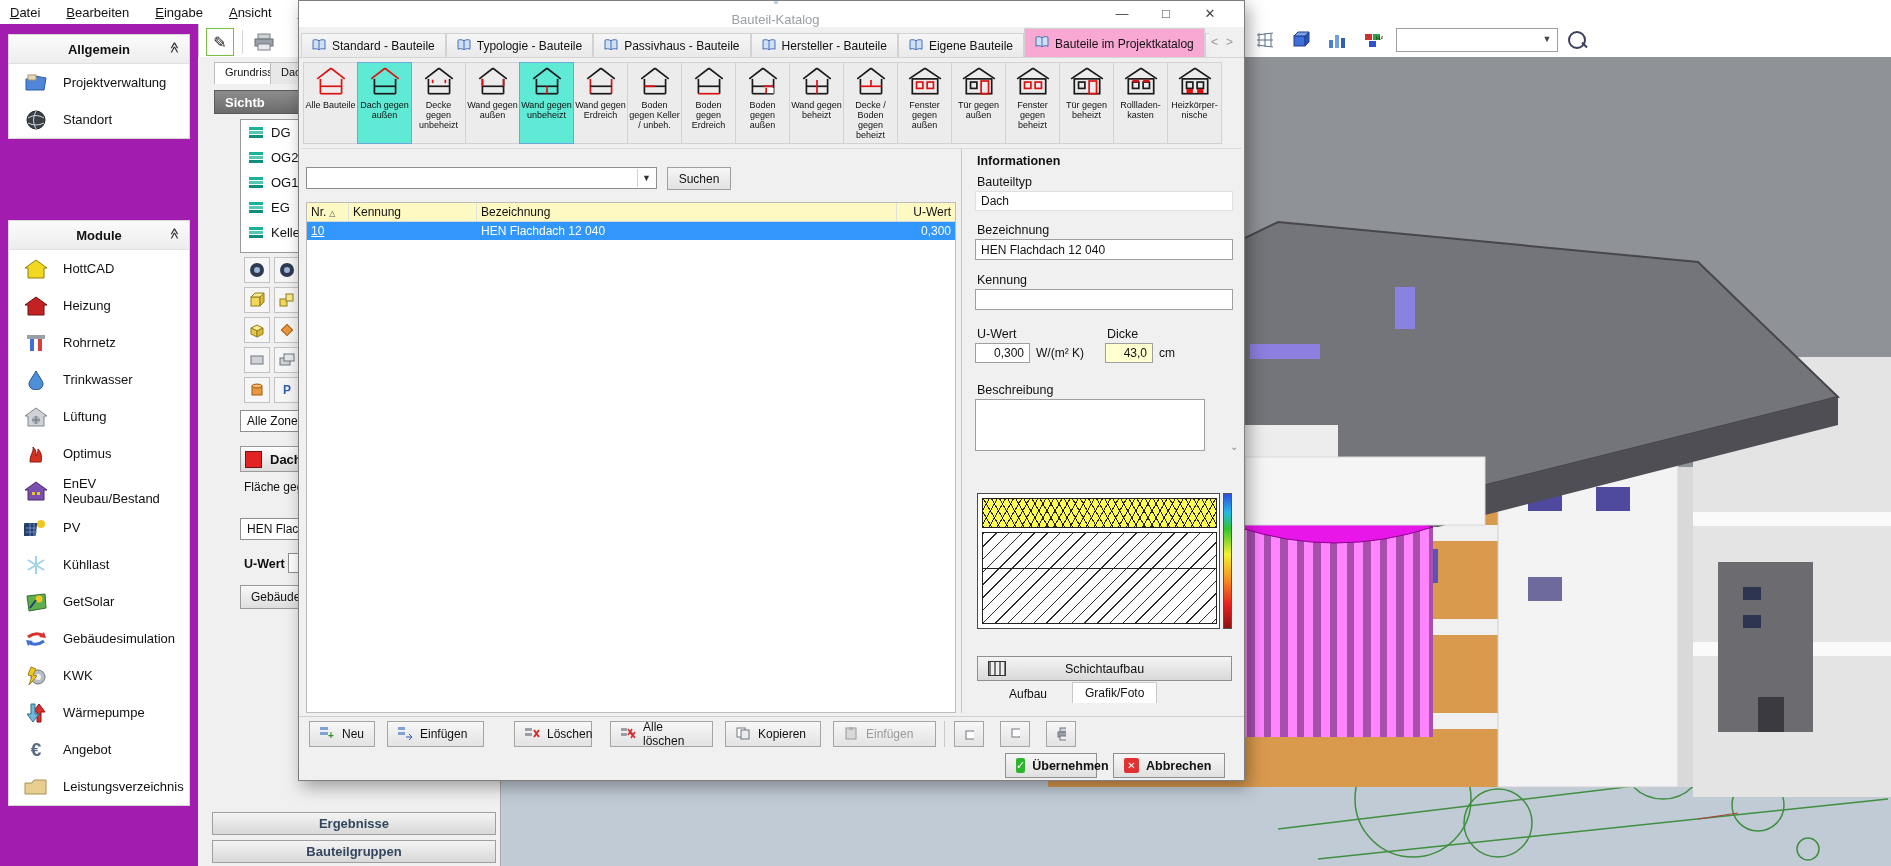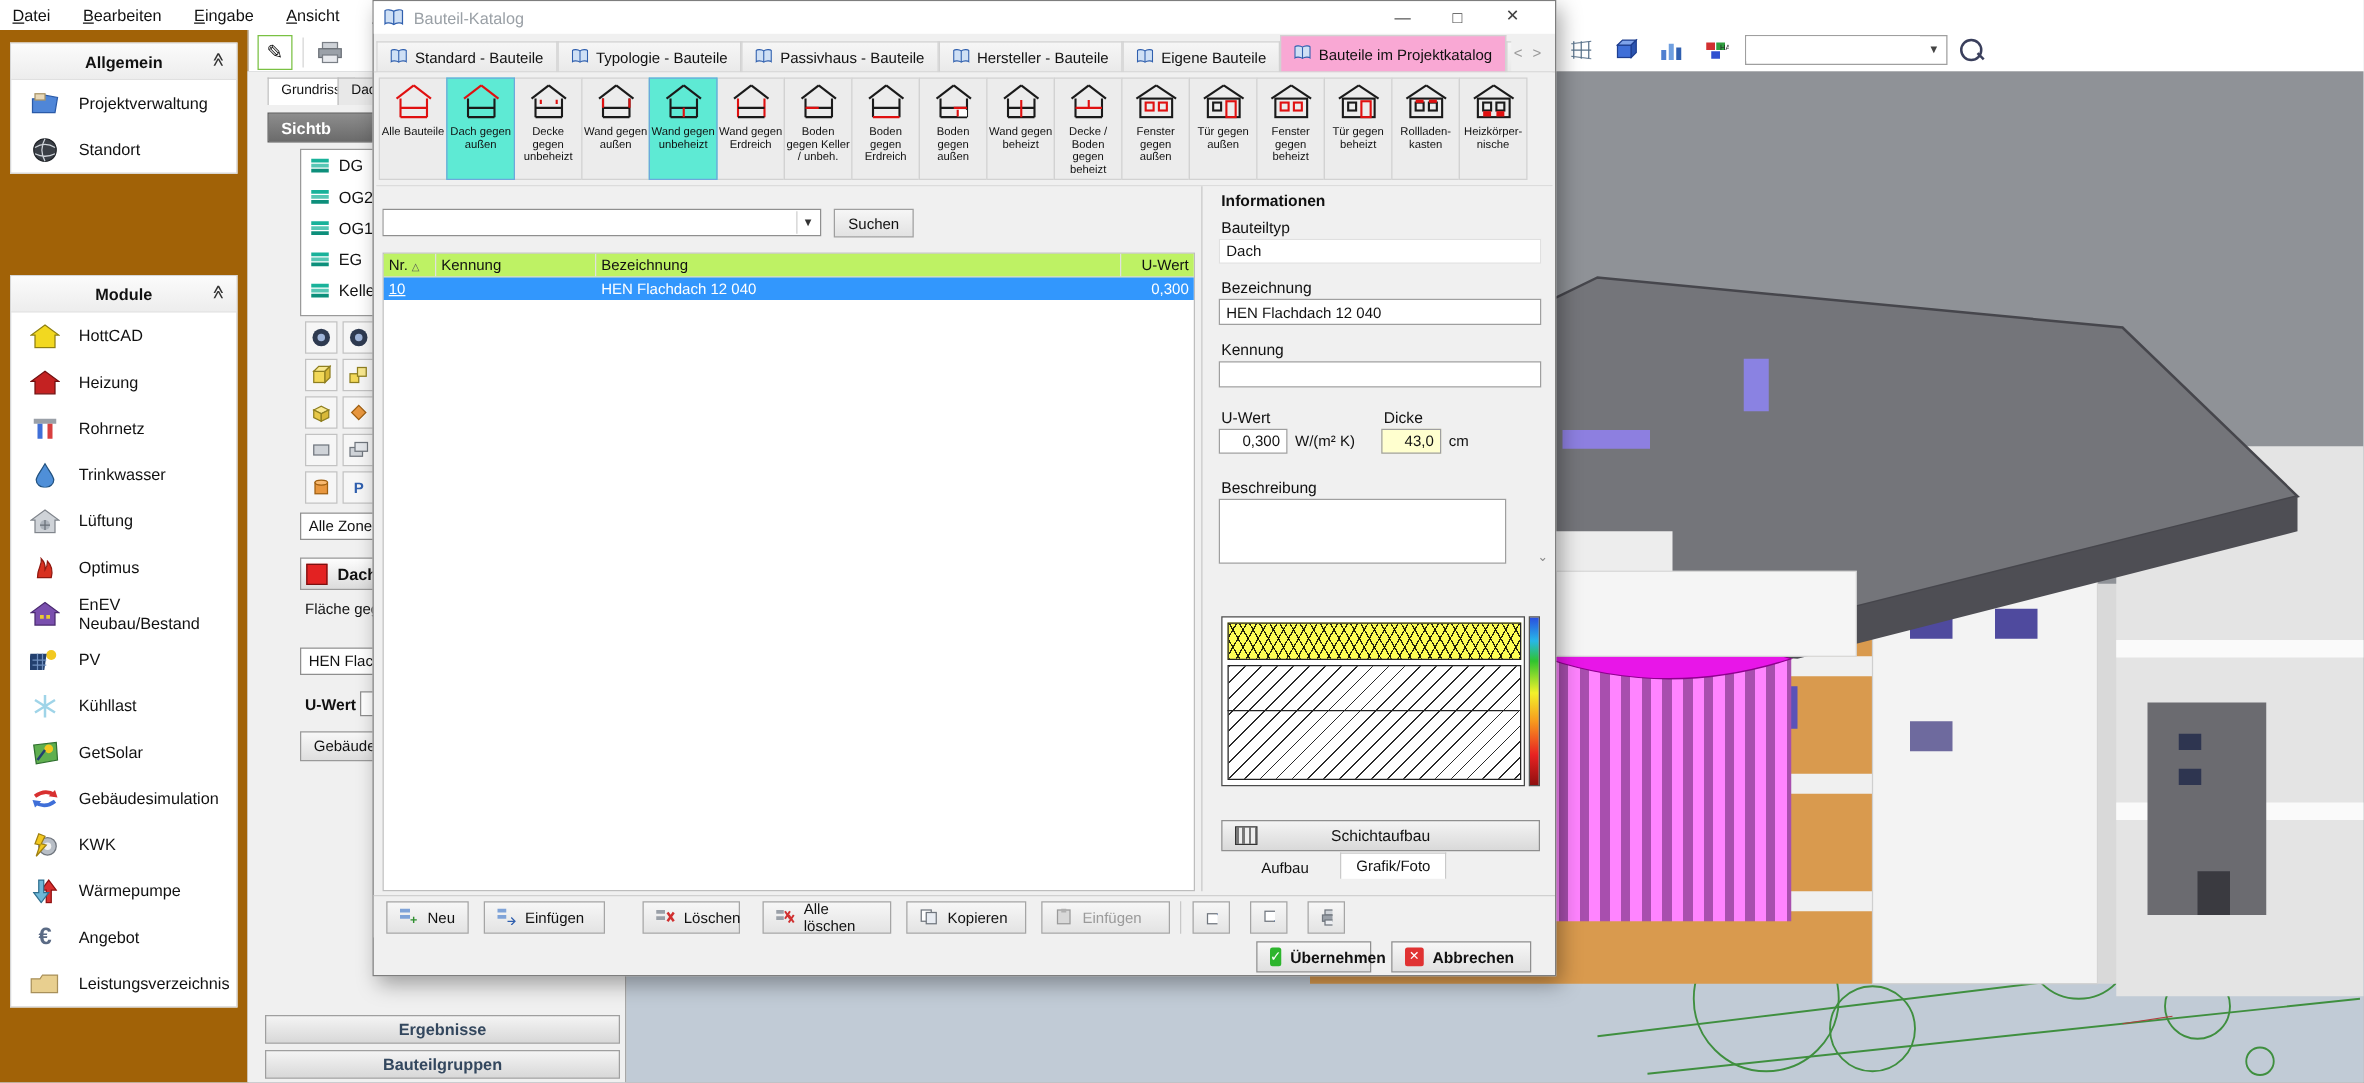--- a/index.html
+++ b/index.html
@@ -7,21 +7,21 @@
        font-family:"Liberation Sans","DejaVu Sans",sans-serif;font-size:12px;color:#111;background:#fff;}
   .abs{position:absolute;}
   
   #topstrip{left:0;top:0;width:1891px;height:57px;background:#fff;border-bottom:1px solid #cfcfcf;}
   #menubar{left:0;top:0;height:24px;display:flex;align-items:center;gap:26px;padding-left:10px;font-size:13px;}
   .menu-item{white-space:nowrap;cursor:default;}
   .menu-item::first-letter{text-decoration:underline;}
   .tbtn{width:26px;height:26px;display:flex;align-items:center;justify-content:center;background:#fff;}
   .tbtn.green{border:1px solid #7ac143;}
   
-  #sidebar{left:0;top:24px;width:198px;height:842px;background:#a16207;border-right:1px solid #c9c9c9;}
+  #sidebar{left:0;top:24px;width:198px;height:842px;background:#a21caf;border-right:1px solid #c9c9c9;}
   .group{position:absolute;left:8px;width:180px;background:#fff;border:1px solid #d6d6d6;}
   .group-header{height:28px;background:linear-gradient(#fbfbfb,#ededed);border-bottom:1px solid #e0e0e0;
     display:flex;align-items:center;justify-content:center;font-weight:bold;font-size:13px;position:relative;}
   .group-collapse{position:absolute;right:8px;top:6px;font-size:11px;color:#333;}
   .side-item{height:37px;display:flex;align-items:center;gap:14px;padding-left:14px;cursor:pointer;}
   .side-icon{width:26px;height:24px;display:flex;align-items:center;justify-content:center;flex:none;}
   .side-label{font-size:13px;}
   
   #middle{left:198px;top:57px;width:302px;height:809px;background:#f0f0f0;border-right:1px solid #a8a8a8;z-index:2;}
   .mtab{position:absolute;top:5px;height:22px;padding:3px 10px 0;font-size:11px;background:#e8e8e8;
@@ -56,41 +56,41 @@
   #viewport{left:198px;top:57px;width:1693px;height:809px;z-index:1;}
   
   #tr-tools{left:1252px;top:24px;height:32px;display:flex;align-items:center;gap:10px;z-index:3;}
   #tr-combo{width:160px;height:22px;background:#fff;border:1px solid #9f9f9f;position:relative;}
   #tr-combo .arrow{position:absolute;right:2px;top:2px;width:16px;height:16px;display:flex;align-items:center;justify-content:center;color:#444;font-size:9px;}
   .mag{width:14px;height:14px;border:2px solid #3a3f5c;border-radius:50%;position:relative;}
   .mag::after{content:"";position:absolute;left:11px;top:11px;width:7px;height:2px;background:#3a3f5c;transform:rotate(45deg);}
   
   #dialog{left:298px;top:0;width:947px;height:781px;background:#f0f0f0;z-index:10;
       border:1px solid #7e7e7e;box-sizing:border-box;box-shadow:4px 6px 16px rgba(0,0,0,.35);}
-  #dlg-title{left:0;top:0;width:945px;height:26px;background:#fff;display:flex;align-items:center;gap:8px;padding-left:8px;box-sizing:border-box;}
+  #dlg-title{left:0;top:0;width:945px;height:26px;background:#fff;display:flex;align-items:center;gap:8px;padding-left:8px;box-sizing:border-box;flex-direction:column;}
   #dlg-title-text{color:#9aa0a6;font-size:13px;}
   #win-btns{position:absolute;right:12px;top:0;display:flex;}
   .win-btn{width:44px;height:24px;display:flex;align-items:center;justify-content:center;color:#444;font-size:13px;}
   #tabrow{left:2px;top:26px;width:908px;height:31px;display:flex;align-items:flex-end;overflow:hidden;}
   .dtab{height:25px;background:linear-gradient(#f6f6f6,#e9e9e9);border:1px solid #d2d2d2;border-bottom:none;
       display:flex;align-items:center;gap:6px;padding:0 10px;font-size:12px;white-space:nowrap;box-sizing:border-box;}
   .dtab.sel{height:30px;background:#f9a8d4;margin-top:40px;}
   #tab-arrows{position:absolute;left:912px;top:34px;color:#9a9a9a;font-size:12px;display:flex;gap:8px;}
   #tabrow-base{left:0;top:56px;width:945px;height:1px;background:#d5d5d5;}
   #catbar{left:2px;top:57px;width:941px;height:91px;background:#f0f0f0;display:flex;padding:4px 2px;box-sizing:border-box;border-bottom:1px solid #dcdcdc;}
   .cat{width:55px;flex:none;background:#ececec;border:1px solid #d2d2d2;margin-right:-1px;
       display:flex;flex-direction:column;align-items:center;padding-top:3px;box-sizing:border-box;}
   .cat.sel{background:#5eead4;border:1px solid #6da8dc;z-index:1;}
   .cat-label{font-size:9px;line-height:1.12;text-align:center;margin-top:1px;}
   #search-combo{left:7px;top:166px;width:351px;height:22px;background:#fff;border:1px solid #8f8f8f;position:absolute;box-sizing:border-box;}
   #search-combo .arrow{position:absolute;right:1px;top:1px;width:17px;height:18px;display:flex;align-items:center;justify-content:center;font-size:9px;color:#333;border-left:1px solid #d0d0d0;}
   #search-btn{left:368px;top:166px;width:64px;height:23px;background:linear-gradient(#f6f6f6,#e2e2e2);
       border:1px solid #9f9f9f;display:flex;align-items:center;justify-content:center;font-size:12px;box-sizing:border-box;}
   #table{left:7px;top:201px;width:650px;height:511px;background:#fff;border:1px solid #bdbdbd;box-sizing:border-box;}
-  #thead{display:flex;height:18px;background:#bef264;border-bottom:1px solid #d8d8d8;font-size:12px;}
+  #thead{display:flex;height:18px;background:#fef9c3;border-bottom:1px solid #d8d8d8;font-size:12px;}
   .th{padding:1px 4px;border-right:1px solid #e0e0e0;box-sizing:border-box;display:flex;align-items:center;gap:3px;}
   .trow{display:flex;height:18px;background:#3297fd;color:#fff;font-size:12px;align-items:center;}
   .td{padding:0 4px;box-sizing:border-box;white-space:nowrap;overflow:hidden;}
   
   #infopanel{left:662px;top:148px;width:283px;height:564px;background:#f0f0f0;border-left:1px solid #c8c8c8;box-sizing:border-box;}
   .ip{position:absolute;font-size:12.5px;}
   .ip-field{position:absolute;background:#fff;border:1px solid #9f9f9f;font-size:12px;display:flex;align-items:center;padding:0 5px;box-sizing:border-box;}
   #graphic{left:15px;top:344px;width:243px;height:136px;background:#fff;border:1px solid #4a4a4a;position:absolute;box-sizing:border-box;}
   #g-insul{position:absolute;left:4px;top:4px;width:233px;height:28px;background:
       repeating-linear-gradient(60deg,rgba(0,0,0,.85) 0 1px,transparent 1px 7px),

